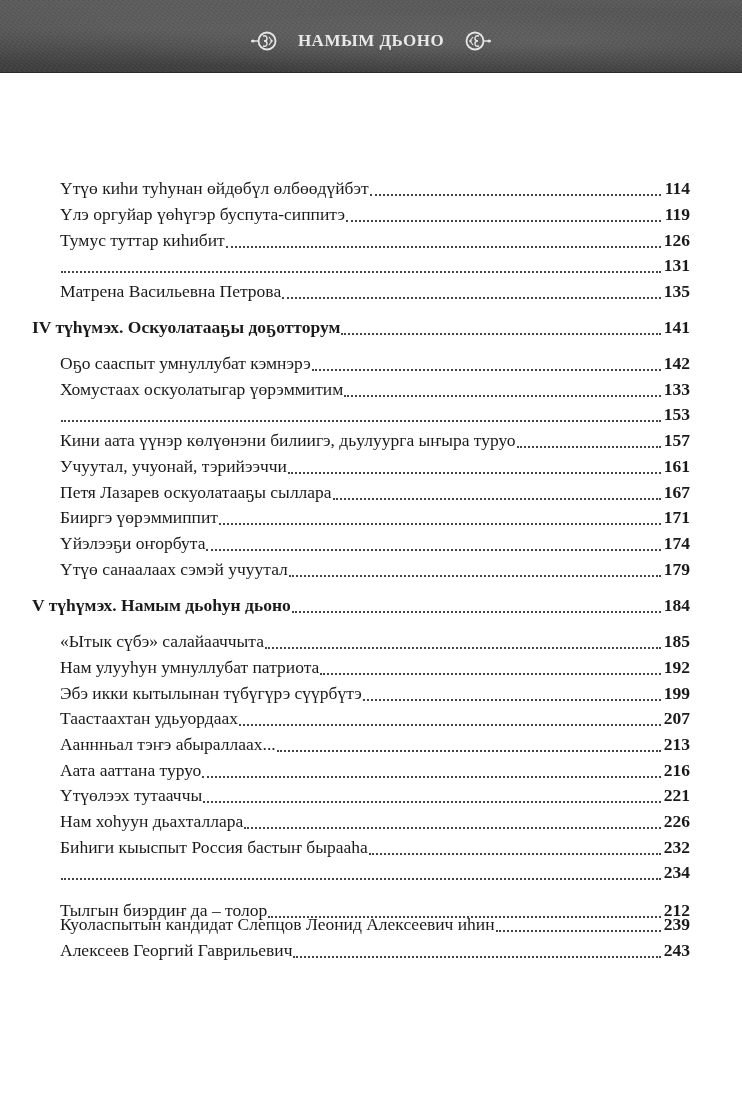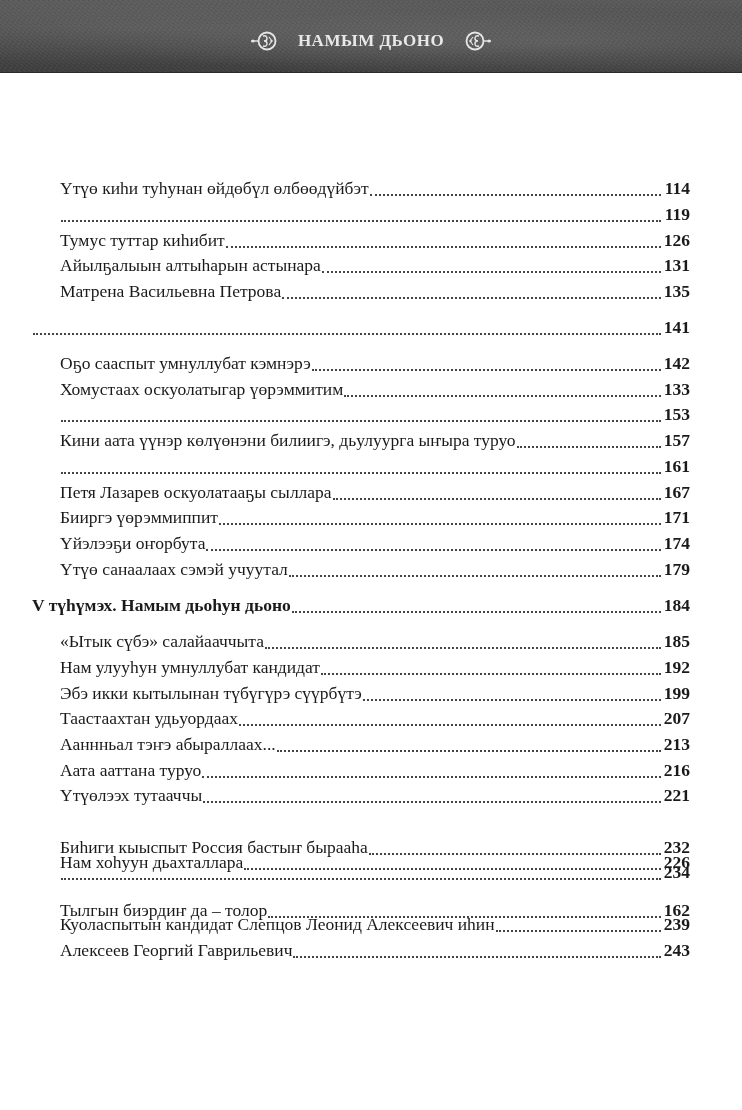--- a/index.html
+++ b/index.html
@@ -124,40 +124,41 @@
 </div>
 
 <div class="toc">
 
   <div class="toc-row entry" style="top:176px">
     <span class="toc-title">Үтүө киһи туһунан өйдөбүл өлбөөдүйбэт</span>
     <span class="toc-leader"></span>
     <span class="toc-page">114</span>
   </div>
   <div class="toc-row entry" style="top:202px">
+    <span class="toc-title">Үлэ оргуйар үөһүгэр буспута-сиппитэ</span>
     <span class="toc-leader"></span>
     <span class="toc-page">119</span>
   </div>
   <div class="toc-row entry" style="top:228px">
     <span class="toc-title">Тумус туттар киһибит</span>
     <span class="toc-leader"></span>
     <span class="toc-page">126</span>
   </div>
   <div class="toc-row entry" style="top:253px">
-    <span class="toc-title">Айылҕалыын алтыһарын астынара</span>
     <span class="toc-leader"></span>
     <span class="toc-page">131</span>
   </div>
   <div class="toc-row entry" style="top:279px">
     <span class="toc-title">Матрена Васильевна Петрова</span>
     <span class="toc-leader"></span>
     <span class="toc-page">135</span>
   </div>
 
   <div class="toc-row heading" style="top:315px">
+    <span class="toc-title">IV түһүмэх. Оскуолатааҕы доҕотторум</span>
     <span class="toc-leader"></span>
     <span class="toc-page">141</span>
   </div>
 
   <div class="toc-row entry" style="top:351px">
     <span class="toc-title">Оҕо сааспыт умнуллубат кэмнэрэ</span>
     <span class="toc-leader"></span>
     <span class="toc-page">142</span>
   </div>
   <div class="toc-row entry" style="top:377px">
@@ -168,20 +169,21 @@
   <div class="toc-row entry" style="top:402px">
     <span class="toc-leader"></span>
     <span class="toc-page">153</span>
   </div>
   <div class="toc-row entry" style="top:428px">
     <span class="toc-title">Кини аата үүнэр көлүөнэни билиигэ, дьулуурга ыҥыра туруо</span>
     <span class="toc-leader"></span>
     <span class="toc-page">157</span>
   </div>
   <div class="toc-row entry" style="top:454px">
+    <span class="toc-title">Учуутал, учуонай, тэрийээччи</span>
     <span class="toc-leader"></span>
     <span class="toc-page">161</span>
   </div>
   <div class="toc-row entry" style="top:480px">
     <span class="toc-title">Петя Лазарев оскуолатааҕы сыллара</span>
     <span class="toc-leader"></span>
     <span class="toc-page">167</span>
   </div>
   <div class="toc-row entry" style="top:505px">
     <span class="toc-title">Бииргэ үөрэммиппит</span>
@@ -204,21 +206,21 @@
     <span class="toc-leader"></span>
     <span class="toc-page">184</span>
   </div>
 
   <div class="toc-row entry" style="top:629px">
     <span class="toc-title">«Ытык сүбэ» салайааччыта</span>
     <span class="toc-leader"></span>
     <span class="toc-page">185</span>
   </div>
   <div class="toc-row entry" style="top:655px">
-    <span class="toc-title">Нам улууһун умнуллубат кандидат</span>
+    <span class="toc-title">Нам улууһун умнуллубат патриота</span>
     <span class="toc-leader"></span>
     <span class="toc-page">192</span>
   </div>
   <div class="toc-row entry" style="top:681px">
     <span class="toc-title">Эбэ икки кытылынан түбүгүрэ сүүрбүтэ</span>
     <span class="toc-leader"></span>
     <span class="toc-page">199</span>
   </div>
   <div class="toc-row entry" style="top:706px">
     <span class="toc-title">Таастаахтан удьуордаах</span>
@@ -233,38 +235,38 @@
   <div class="toc-row entry" style="top:758px">
     <span class="toc-title">Аата ааттана туруо</span>
     <span class="toc-leader"></span>
     <span class="toc-page">216</span>
   </div>
   <div class="toc-row entry" style="top:783px">
     <span class="toc-title">Үтүөлээх тутааччы</span>
     <span class="toc-leader"></span>
     <span class="toc-page">221</span>
   </div>
-  <div class="toc-row entry" style="top:850px">
+  <div class="toc-row entry" style="top:809px">
     <span class="toc-title">Нам хоһуун дьахталлара</span>
     <span class="toc-leader"></span>
     <span class="toc-page">226</span>
   </div>
   <div class="toc-row entry" style="top:835px">
     <span class="toc-title">Биһиги кыыспыт Россия бастыҥ бырааһа</span>
     <span class="toc-leader"></span>
     <span class="toc-page">232</span>
   </div>
   <div class="toc-row entry" style="top:860px">
     <span class="toc-leader"></span>
     <span class="toc-page">234</span>
   </div>
   <div class="toc-row entry" style="top:898px">
     <span class="toc-title">Тылгын биэрдиҥ да – толор</span>
     <span class="toc-leader"></span>
-    <span class="toc-page">162</span>
+    <span class="toc-page">212</span>
   </div>
   <div class="toc-row entry" style="top:912px">
     <span class="toc-title">Куоласпытын кандидат Слепцов Леонид Алексеевич иһин</span>
     <span class="toc-leader"></span>
     <span class="toc-page">239</span>
   </div>
   <div class="toc-row entry" style="top:938px">
     <span class="toc-title">Алексеев Георгий Гаврильевич</span>
     <span class="toc-leader"></span>
     <span class="toc-page">243</span>

